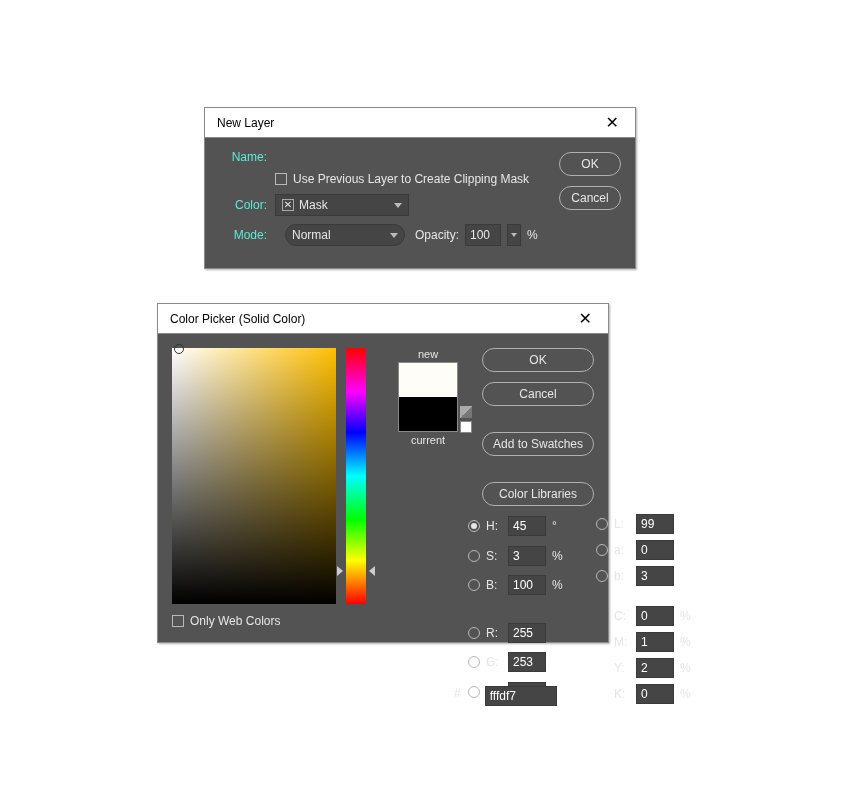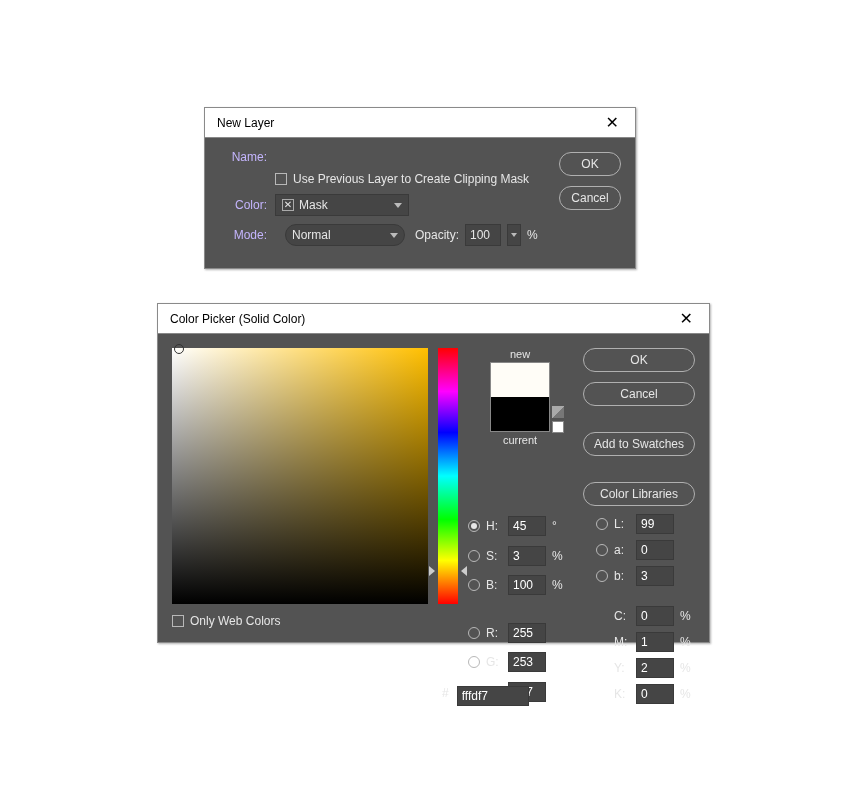--- a/index.html
+++ b/index.html
@@ -8,41 +8,41 @@
   .dialog { position: absolute; background: #535353; border: 1px solid #8a8a8a; box-shadow: 1px 1px 2px rgba(0,0,0,0.3); }
   .titlebar { background: #fff; height: 30px; display: flex; align-items: center; justify-content: space-between; padding: 0 10px 0 12px; border-bottom: 1px solid #888; }
   .titlebar-title { font-size: 12px; color: #000; }
   .close-x { font-size: 16px; color: #000; cursor: pointer; padding: 2px 6px; }
   
   
   #new-layer { left: 204px; top: 107px; width: 432px; }
   .nl-body { padding: 12px 14px 14px 14px; color: #e6e6e6; font-size: 12px; display: flex; gap: 10px; }
   .nl-left { flex: 1; }
   .nl-row { display: flex; align-items: center; margin-bottom: 8px; }
-  .nl-label { width: 48px; text-align: right; margin-right: 8px; font-size: 12px; color: #c4b5fd; }
+  .nl-label { width: 48px; text-align: right; margin-right: 8px; font-size: 12px; color: #5eead4; }
   .text-input { background: #454545; border: 1px solid #3a3a3a; color: #e6e6e6; font-size: 12px; padding: 3px 6px; height: 22px; }
   .nl-name-input { width: 240px; }
   .checkbox { width: 12px; height: 12px; border: 1px solid #b8b8b8; background: #535353; margin-right: 6px; display: inline-block; }
   .chk-row { margin-left: 56px; display: flex; align-items: center; font-size: 12px; color: #e6e6e6; margin-bottom: 8px; }
   .dropdown { background: #454545; border: 1px solid #3a3a3a; color: #e6e6e6; font-size: 12px; height: 22px; padding: 2px 20px 2px 6px; position: relative; display: flex; align-items: center; }
   .dropdown::after { content: ""; position: absolute; right: 6px; top: 8px; border-left: 4px solid transparent; border-right: 4px solid transparent; border-top: 5px solid #bbb; }
   .color-drop { width: 134px; }
   .none-x { display:inline-block; width:12px; height:12px; border:1px solid #aaa; margin-right:5px; line-height:10px; text-align:center; font-size:10px;}
   .mode-drop { width: 120px; border-radius: 11px; }
   .opacity-row { display: flex; align-items: center; gap: 6px; }
   .num-input { background: #454545; border: 1px solid #3a3a3a; color: #e6e6e6; font-size: 12px; padding: 2px 4px; width: 36px; height: 22px; text-align: left; }
   .mini-drop { width: 14px; height: 22px; background: #454545; border: 1px solid #3a3a3a; position: relative; }
   .mini-drop::after { content:""; position:absolute; left:3px; top:8px; border-left:3px solid transparent; border-right:3px solid transparent; border-top:4px solid #bbb;}
   
   .nl-right { display: flex; flex-direction: column; gap: 10px; padding-top: 2px; }
   .pill-btn { border: 1px solid #b0b0b0; border-radius: 14px; background: transparent; color: #e6e6e6; font-size: 12px; padding: 4px 0; width: 62px; text-align: center; cursor: pointer; }
   .pill-btn.wide { width: 112px; }
   
   
-  #color-picker { left: 157px; top: 303px; width: 553px; }
+  #color-picker { left: 157px; top: 303px; width: 452px; }
   .cp-body { padding: 14px; color: #e6e6e6; font-size: 12px; border-radius: 22px; }
   .cp-main { display: flex; gap: 10px; }
   
   .color-field { position: relative; width: 256px; height: 256px; background: linear-gradient(to top, #000, transparent), linear-gradient(to right, #fff, hsl(45,100%,50%)); }
   .field-ring { position:absolute; width:10px; height:10px; border:1px solid #333; border-radius:50%; left:2px; top:-4px; }
   
   .hue-wrap { position: relative; width: 20px; height: 256px; display: flex; align-items: flex-start;}
   .hue-strip { width: 20px; height: 256px; background: linear-gradient(to bottom, #ff0000 0%, #ff00ff 17%, #0000ff 33%, #00ffff 50%, #00ff00 67%, #ffff00 83%, #ff0000 100%); }
   .hue-arrow-l { position:absolute; left:-9px; width:0;height:0;border-top:5px solid transparent;border-bottom:5px solid transparent;border-left:6px solid #ccc; }
   .hue-arrow-r { position:absolute; right:-9px; width:0;height:0;border-top:5px solid transparent;border-bottom:5px solid transparent;border-right:6px solid #ccc; }
@@ -206,18 +206,18 @@
         <span></span>
           <span class="vlab">Y:</span>
           <input class="vin" value="2" style="">
           <span class="vun">%</span>
         <span></span>
           <span class="vlab">K:</span>
           <input class="vin" value="0" style="">
           <span class="vun">%</span>
       </div>
     </div>
-    <div style="position:absolute; left:284px; top:382px; display:flex; gap:8px;">
+    <div style="position:absolute; left:296px; top:382px; display:flex; gap:24px;">
       <span class="vlab" style="width:auto;">#</span>
       <input class="vin" style="width: 72px;" value="fffdf7">
     </div>
   </div>
 </div>
 
 </body></html>

